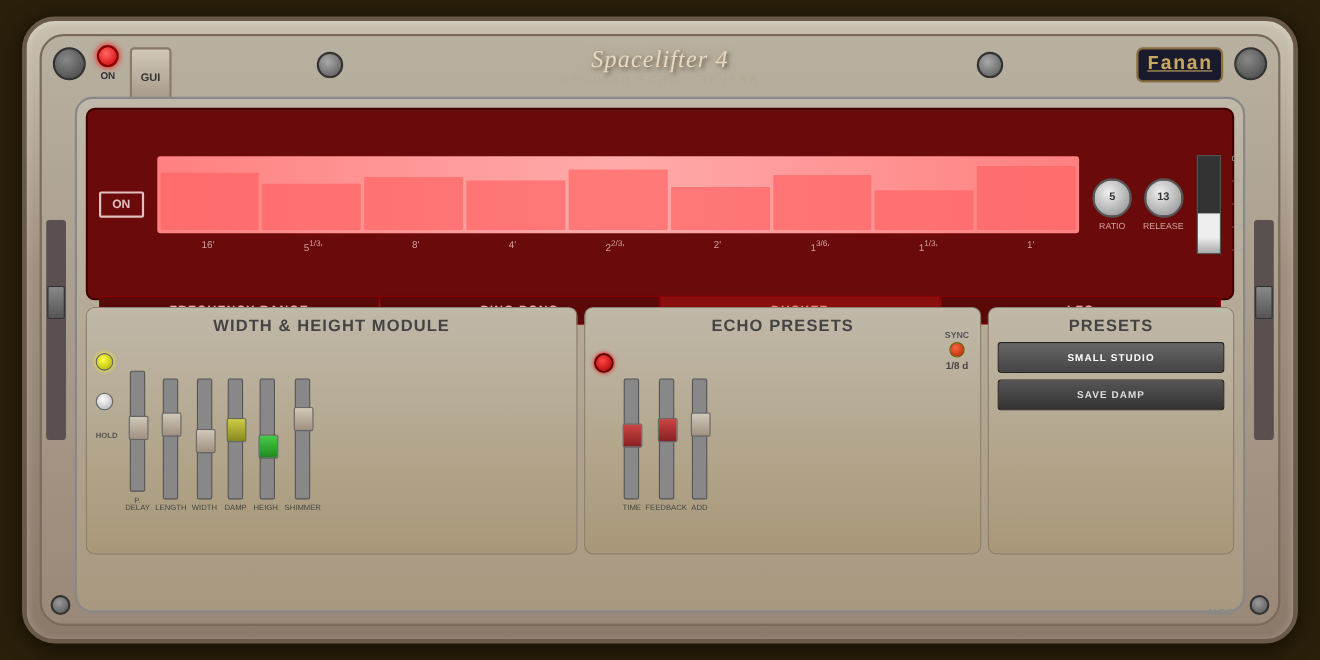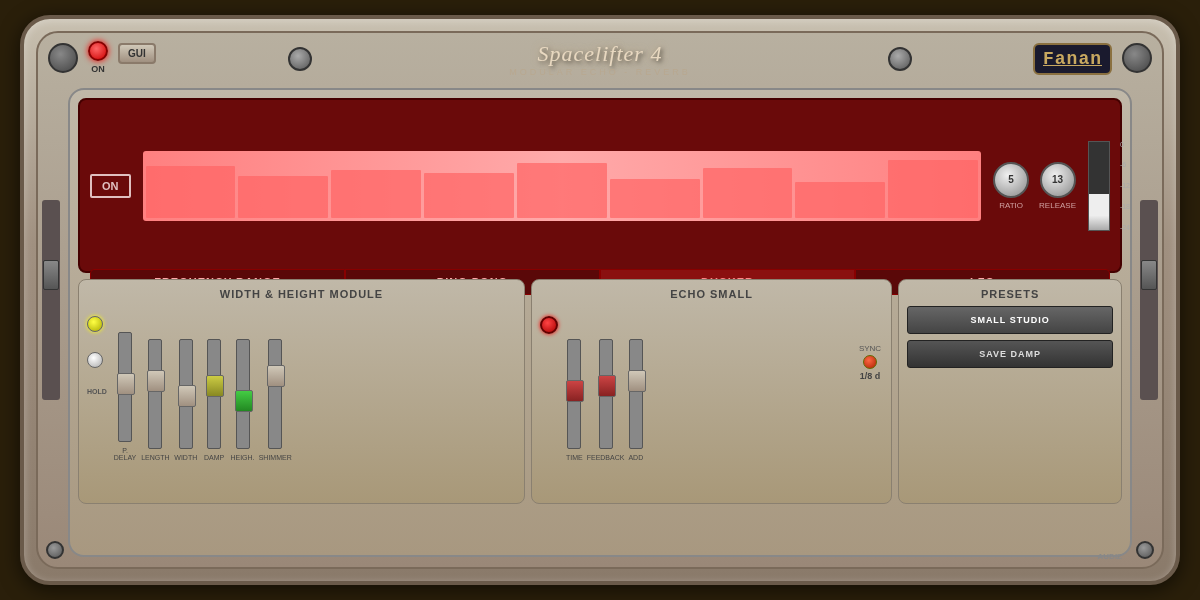--- a/index.html
+++ b/index.html
@@ -83,21 +83,21 @@
       font-weight: bold;
     }
 
     .gui-button {
       position: absolute;
       top: 10px;
       left: 80px;
       background: linear-gradient(180deg, #d0c8b8, #a09080);
       border: 2px solid #8a7a6a;
       border-radius: 4px;
-      padding: 3px 8px;
+      padding: 21px 8px;
       font-size: 10px;
       font-weight: bold;
       color: #333;
       cursor: pointer;
     }
 
     
     .title-area {
       position: absolute;
       top: 8px;
@@ -322,21 +322,21 @@
     .module {
       background: linear-gradient(180deg, #c0b8a8, #a89878);
       border-radius: 8px;
       padding: 8px;
       border: 1px solid #8a8070;
       position: relative;
     }
 
     .module-title {
       text-align: center;
-      font-size: 11px;
+      font-size: 15px;
       font-weight: bold;
       color: #444;
       letter-spacing: 1px;
       margin-bottom: 6px;
     }
 
     .module-width { flex: 2.5; }
     .module-echo { flex: 2; }
     .module-master { flex: 1.5; }
     .module-presets { flex: 1.2; }
@@ -442,22 +442,21 @@
     
     .sync-area {
       position: absolute;
       top: 20px;
       right: 10px;
       text-align: center;
     }
     .sync-label {
       font-size: 8px;
       color: #555;
-      font-weight: normal;
-      margin-top: 44px;
+      font-weight: bold;
     }
     .sync-power {
       width: 14px;
       height: 14px;
       border-radius: 50%;
       background: radial-gradient(circle at 40% 35%, #ff6644, #aa2200);
       border: 1px solid #660;
       margin: 2px auto;
     }
     .sync-value {
@@ -543,20 +542,31 @@
               <div class="eq-bar" style="height:80%"></div>
               <div class="eq-bar" style="height:65%"></div>
               <div class="eq-bar" style="height:75%"></div>
               <div class="eq-bar" style="height:70%"></div>
               <div class="eq-bar" style="height:85%"></div>
               <div class="eq-bar" style="height:60%"></div>
               <div class="eq-bar" style="height:78%"></div>
               <div class="eq-bar" style="height:55%"></div>
               <div class="eq-bar" style="height:90%"></div>
             </div>
+            <div class="eq-labels">
+              <span class="eq-label">16'</span>
+              <span class="eq-label">5<sup>1/3</sup>'</span>
+              <span class="eq-label">8'</span>
+              <span class="eq-label">4'</span>
+              <span class="eq-label">2<sup>2/3</sup>'</span>
+              <span class="eq-label">2'</span>
+              <span class="eq-label">1<sup>3/6</sup>'</span>
+              <span class="eq-label">1<sup>1/3</sup>'</span>
+              <span class="eq-label">1'</span>
+            </div>
           </div>
 
           <div class="knobs-right">
             <div class="knob-group">
               <div class="knob">
                 <span>5</span>
               </div>
               <span class="knob-label">RATIO</span>
             </div>
             <div class="knob-group">
@@ -651,21 +661,21 @@
                 <div class="fader-track">
                   <div class="fader-thumb" style="top:25px;"></div>
                 </div>
                 <span class="fader-label">SHIMMER</span>
               </div>
             </div>
           </div>
         </div>
 
         <div class="module module-echo">
-          <div class="module-title">ECHO SMALL</div>
+          <div class="module-title">ECHO PRESETS</div>
           <div style="display:flex; gap:8px; align-items:flex-start;">
 
             <div style="padding-top:10px;">
               <div class="echo-power"></div>
             </div>
 
             <div class="fader-group">
               <div class="fader-col">
                 <div class="fader-track">
                   <div class="fader-thumb colored-red" style="top:40px;"></div>

